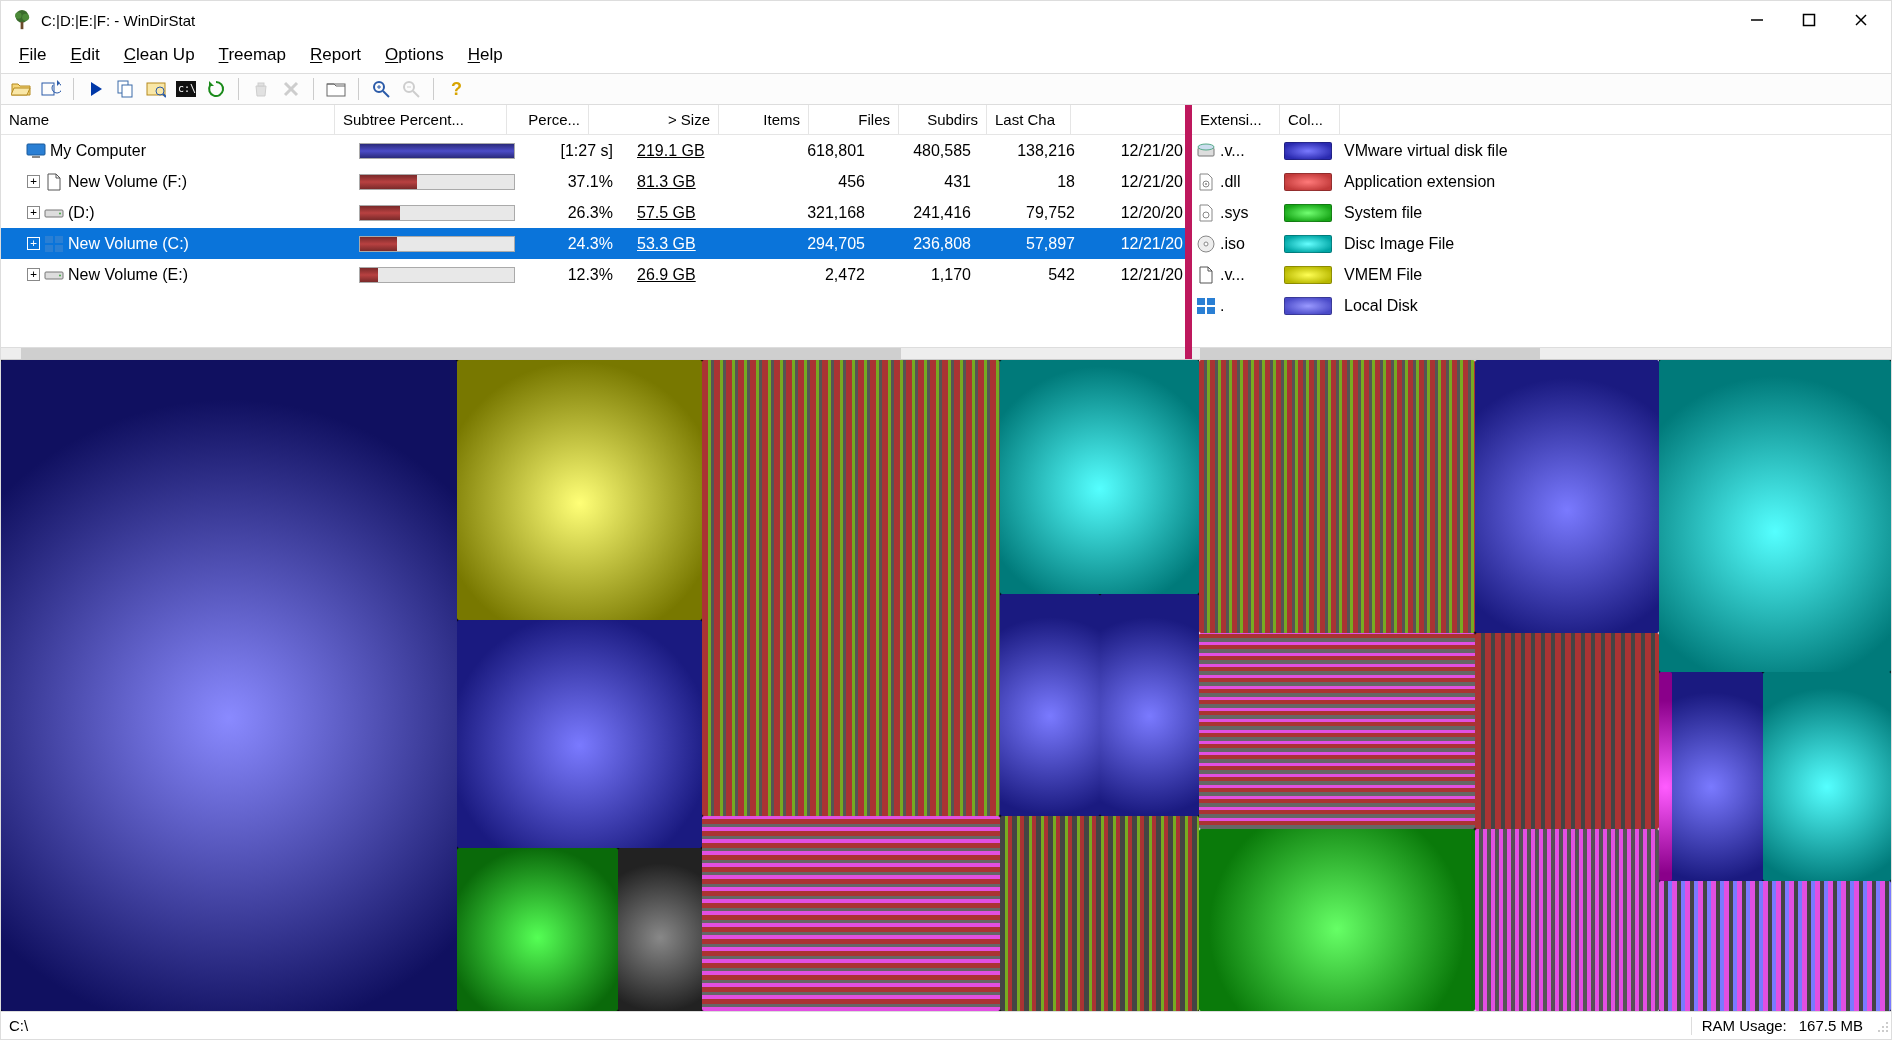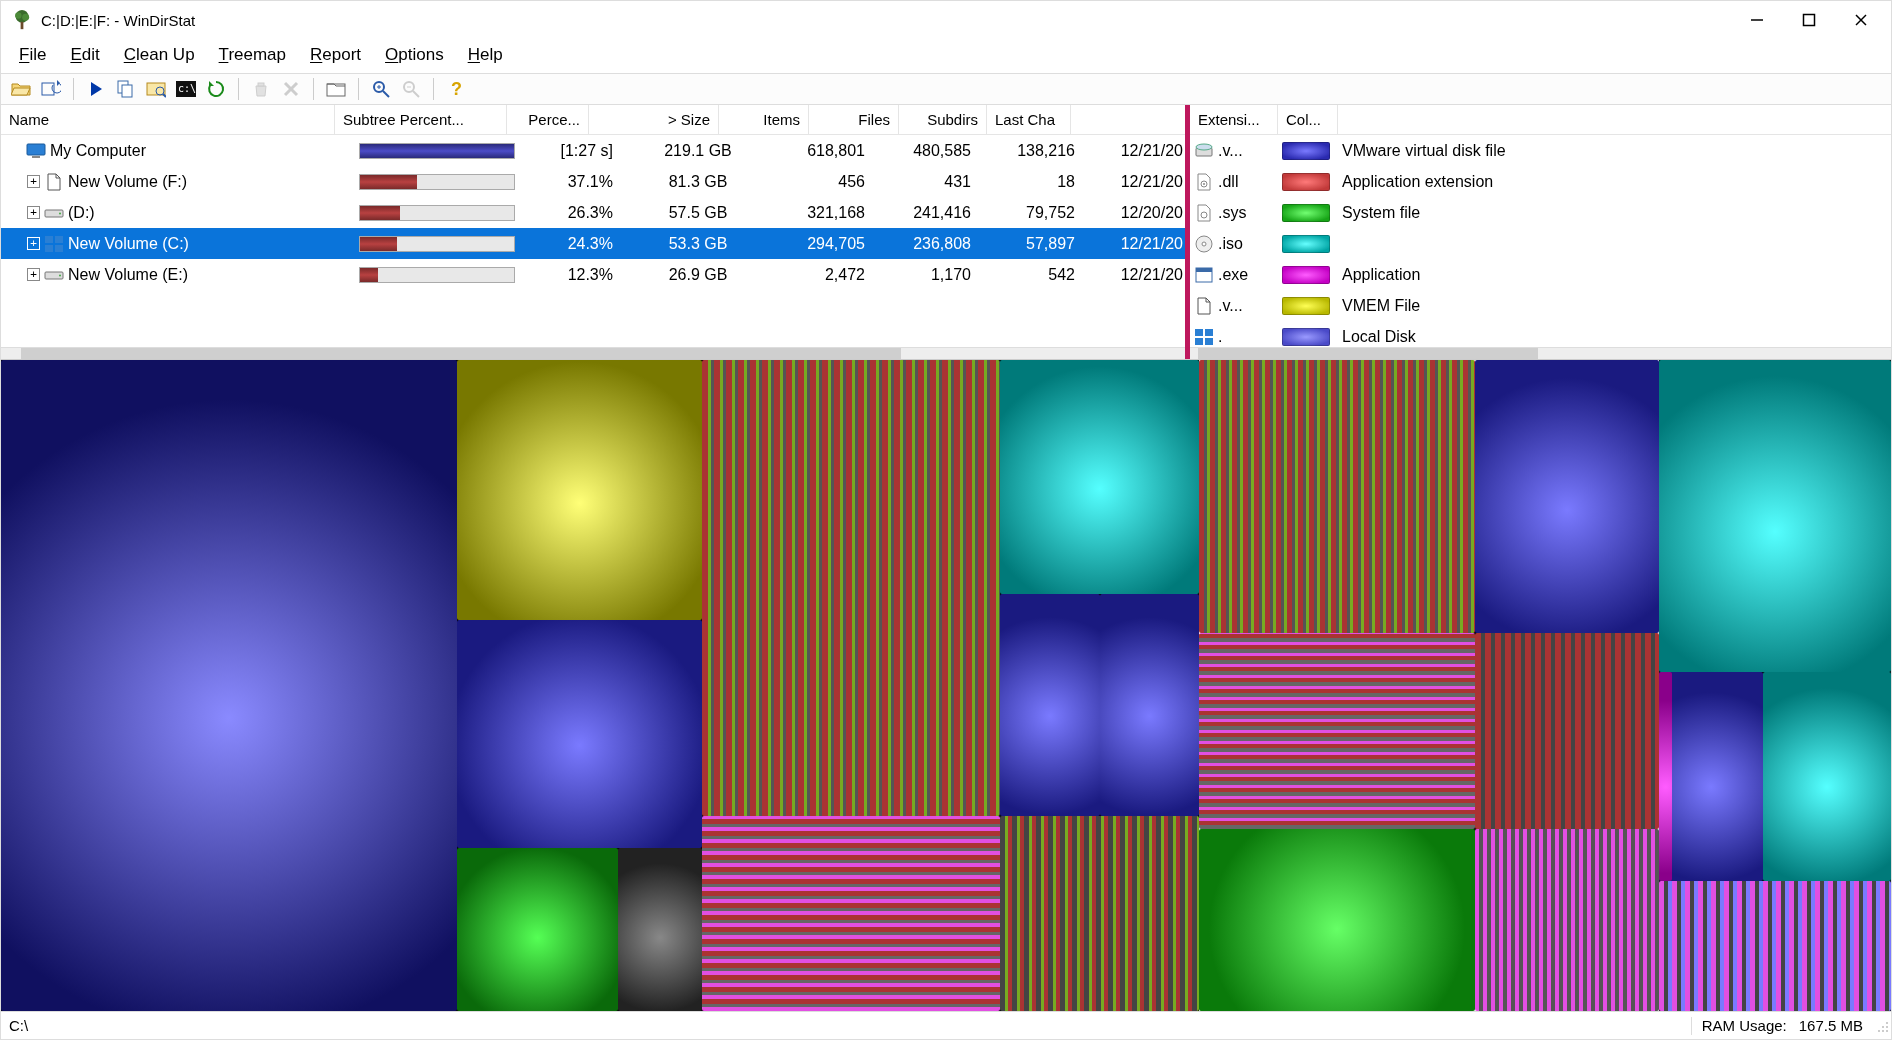--- a/index.html
+++ b/index.html
@@ -10,34 +10,34 @@
     .titlebar .title { flex: 1; font-size: 15px; }
     .titlebar .winbtn { width: 52px; height: 38px; display: flex; align-items: center; justify-content: center; }
     .menubar { display: flex; padding: 4px 8px 6px; gap: 4px; font-size: 17px; }
     .menubar .mi { padding: 2px 10px; }
     .menubar .ul { text-decoration: underline; text-underline-offset: 2px; }
     .toolbar { display: flex; align-items: center; padding: 1px 6px; border: 1px solid #ddd; border-left: none; border-right: none; gap: 2px; background: #fcfcfc; }
     .tb-btn { width: 28px; height: 28px; display: flex; align-items: center; justify-content: center; border: 1px solid transparent; }
     .tb-sep { width: 1px; height: 22px; background: #ccc; margin: 0 6px; }
     .panes { flex: 1; display: flex; flex-direction: column; min-height: 0; }
     .top-split { display: flex; height: 255px; border-bottom: 1px solid #ccc; }
-    .dir-pane { flex: 0 0 1072px; display: flex; flex-direction: column; border-right: 5px solid #be185d; }
+    .dir-pane { flex: 0 0 1072px; display: flex; flex-direction: column; border-right: 7px solid #be185d; }
     .ext-pane { flex: 1; display: flex; flex-direction: column; }
     
     .colhdr { display: flex; height: 30px; border-bottom: 1px solid #e5e5e5; font-size: 15px; }
     .colhdr .th { padding: 4px 8px; border-right: 1px solid #e5e5e5; white-space: nowrap; overflow: hidden; text-overflow: ellipsis; display: flex; align-items: center; }
     .th-r { justify-content: flex-end; }
     
     .dir-rows { flex: 1; overflow: hidden; }
     .dr { display: flex; height: 31px; align-items: center; font-size: 16px; gap: 16px; }
     .dr.sel { background: #0a74da; color: #fff; }
     .dr .c-name { flex: 0 0 334px; display: flex; align-items: center; padding-left: 8px; gap: 4px; }
     .dr .c-bar  { flex: 0 0 172px; display: flex; align-items: center; padding: 0 8px; }
     .dr .c-pct  { flex: 0 0 82px; text-align: right; padding-right: 8px; }
-    .dr .c-size { flex: 0 0 130px; text-align: center; padding-right: 8px; }
+    .dr .c-size { flex: 0 0 130px; text-align: left; padding-right: 8px; text-decoration: underline; }
     .dr .c-items{ flex: 0 0 90px;  text-align: right; padding-right: 8px; }
     .dr .c-files{ flex: 0 0 90px;  text-align: right; padding-right: 8px; }
     .dr .c-subd { flex: 0 0 88px;  text-align: right; padding-right: 8px; }
     .dr .c-date { flex: 0 0 86px;  text-align: right; padding-right: 2px; overflow: hidden; white-space:nowrap;}
     .expander { width: 13px; height: 13px; border: 1px solid #888; display: flex; align-items: center; justify-content: center; font-size: 11px; line-height: 1; font-family: monospace; }
     .sel .expander { border-color: #fff; }
     .ficon { width: 20px; height: 18px; display:flex; align-items:center; justify-content:center; }
     .barshell { width: 156px; height: 16px; border: 1px solid #aaa; background: #e8e8e8; position: relative; }
     .barfill { position:absolute; left:0; top:0; bottom:0; background: linear-gradient(#7a2a2a,#b84141,#7a2a2a); }
     .barfill.blue { background: linear-gradient(#2a2a7a,#4c4cc7,#2a2a7a); }
@@ -388,35 +388,21 @@
                   <svg width="18" height="18" viewBox="0 0 18 18">
                     <circle cx="9" cy="9" r="8" fill="#eee" stroke="#888"></circle>
                     <circle cx="9" cy="9" r="2" fill="#fff" stroke="#888"></circle>
                   </svg>
                 </span>
                 <span>.iso</span>
               </div>
               <div class="x-col">
                 <div class="swatch" style="--c1:#00a5a5;--c2:#66ffff"></div>
               </div>
-            </div>
-            <div class="er">
-              <div class="x-ext">
-                <span class="ficon">
-                  <svg width="18" height="16" viewBox="0 0 18 16">
-                    <rect x="1" y="1" width="16" height="14" fill="#fff" stroke="#3a6aa8"></rect>
-                    <rect x="1" y="1" width="16" height="4" fill="#3a6aa8"></rect>
-                  </svg>
-                </span>
-                <span>.exe</span>
-              </div>
-              <div class="x-col">
-                <div class="swatch" style="--c1:#c400c4;--c2:#ff5cff"></div>
-              </div>
-              <div class="x-desc">Application</div>
+              <div class="x-desc">Disc Image File</div>
             </div>
             <div class="er">
               <div class="x-ext">
                 <span class="ficon">
                   <svg width="16" height="18" viewBox="0 0 16 18">
                     <path d="M2 1h8l4 4v12H2z" fill="#fff" stroke="#555"></path>
                     <path d="M10 1v4h4" fill="none" stroke="#555"></path>
                   </svg>
                 </span>
                 <span>.v...</span>

